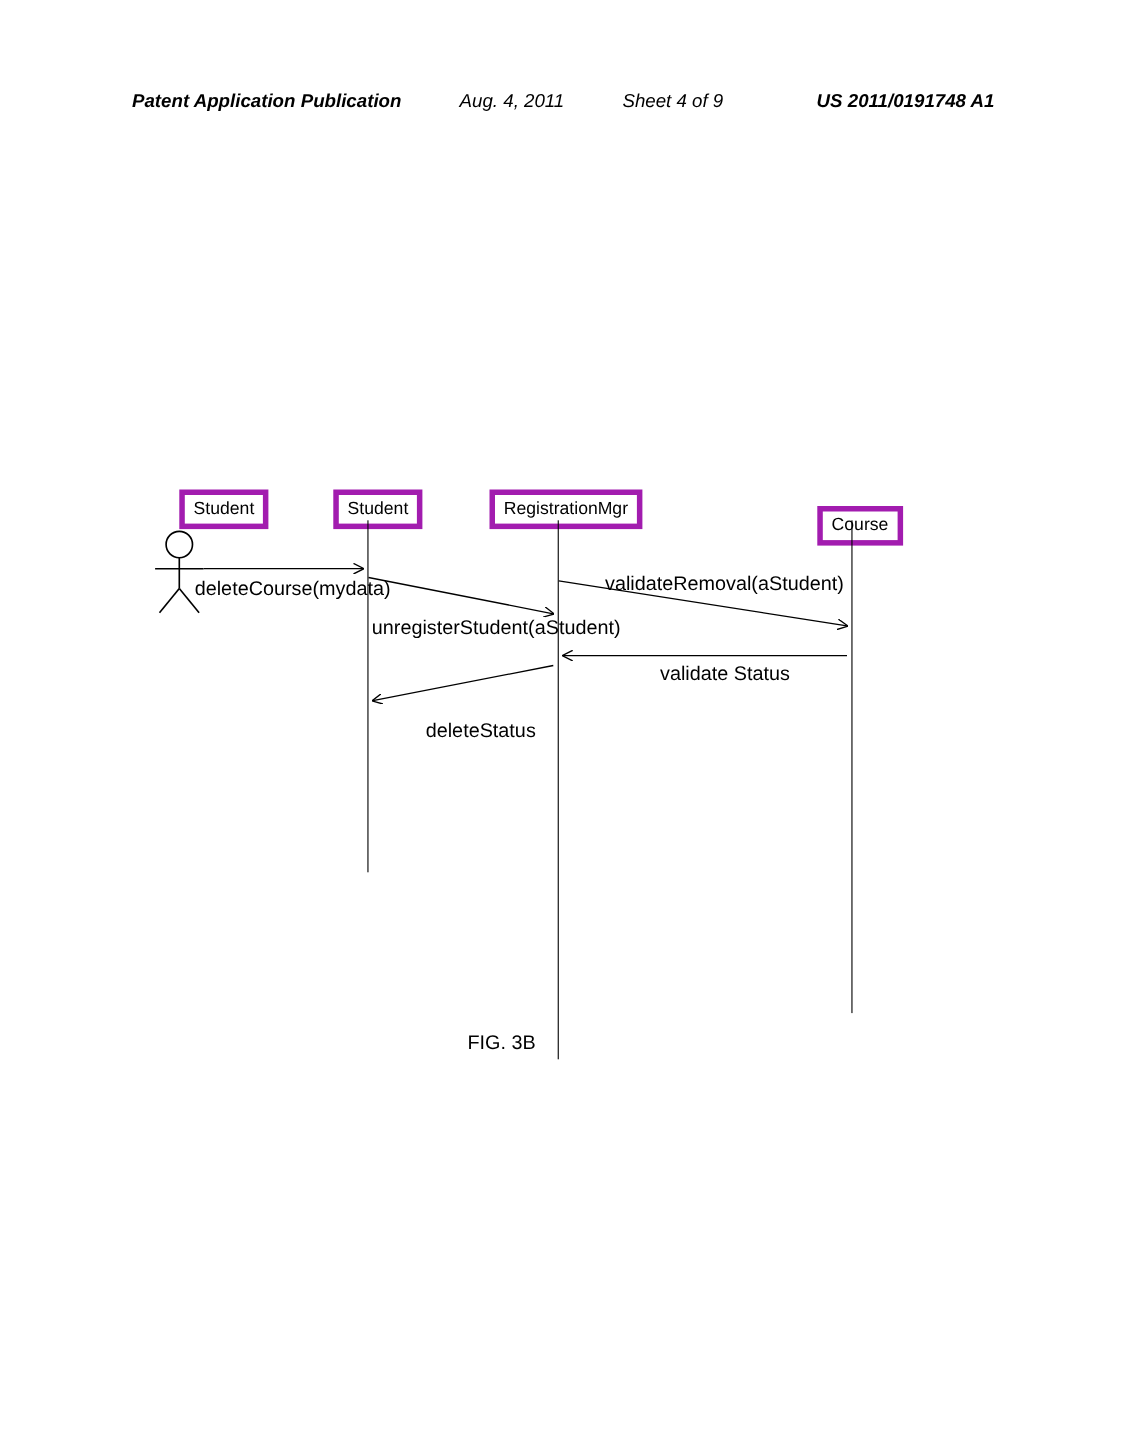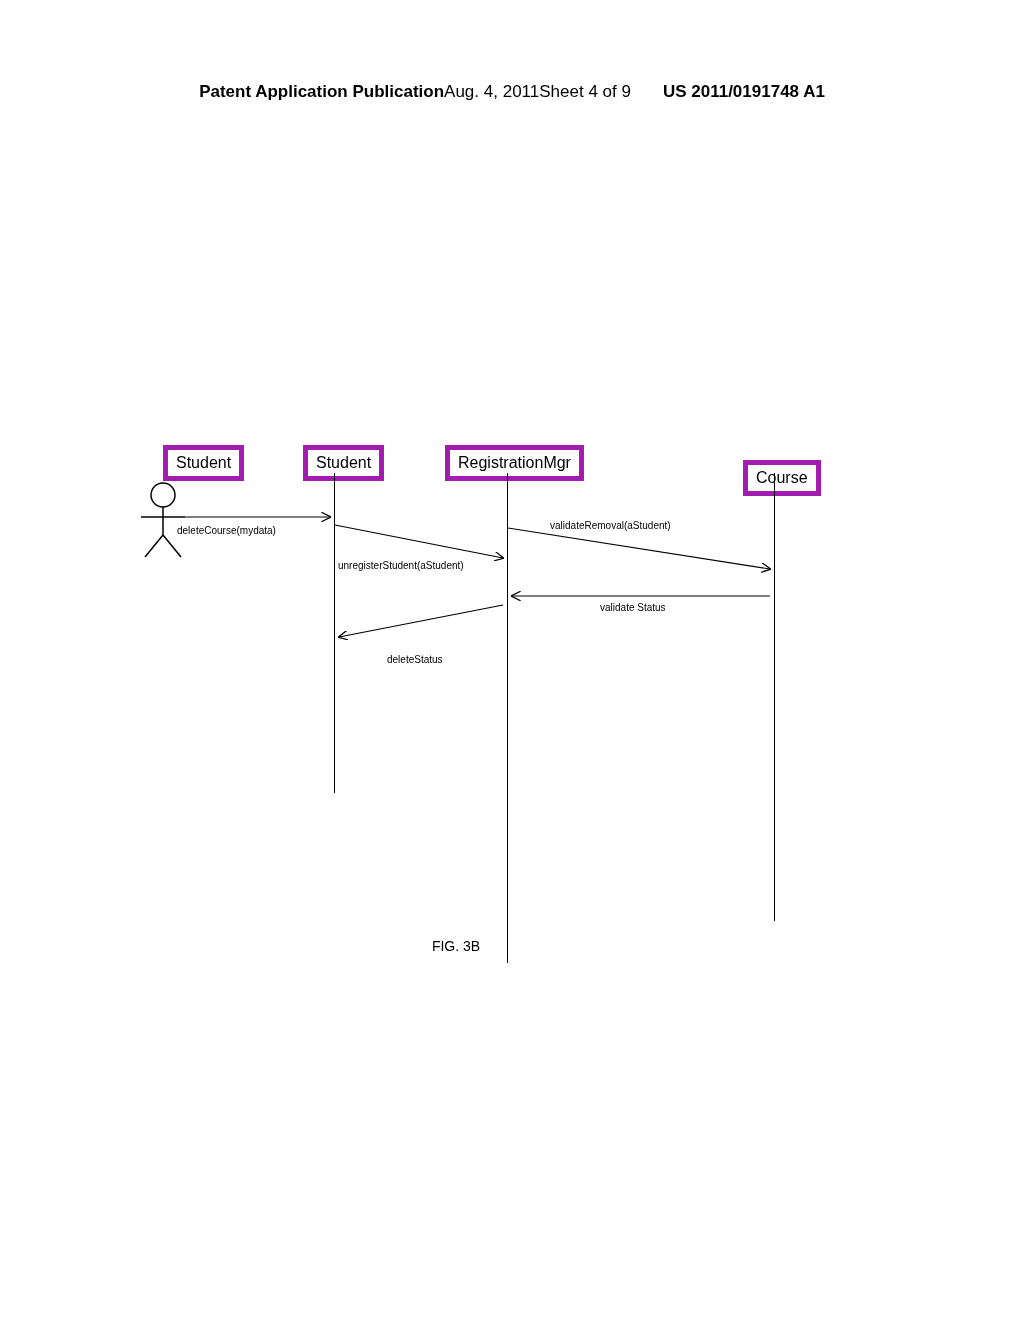--- a/index.html
+++ b/index.html
@@ -11,21 +11,22 @@
     height: 1320px;
     position: relative;
   }
   .page-header {
     position: absolute;
     top: 82px;
     left: 120px;
     right: 120px;
     font-size: 17px;
     display: flex;
-    justify-content: center;
+    justify-content: space-between;
+    font-style: italic;
   }
   .page-header .pub-label { font-weight: bold; }
   .page-header .date {}
   .page-header .sheet {}
   .page-header .pubnum { font-weight: bold; margin-left: 32px; }
 
   .diagram-wrap {
     position: absolute;
     left: 155px;
     top: 355px;
@@ -63,32 +64,32 @@
   }
 
   .lifeline-line {
     position: absolute;
     width: 0;
     border-left: 1px solid #000;
   }
 
   .msg-label {
     position: absolute;
-    font-size: 10px;
+    font-size: 18px;
     white-space: nowrap;
     background: transparent;
   }
 
   .stick-figure {
     position: absolute;
   }
 
   .figure-caption {
     position: absolute;
-    font-size: 14px;
+    font-size: 18px;
     left: 0;
     width: 912px;
     text-align: center;
     top: 938px;
   }
 
   svg { overflow: visible; }
 </style>
 </head>
 <body>

